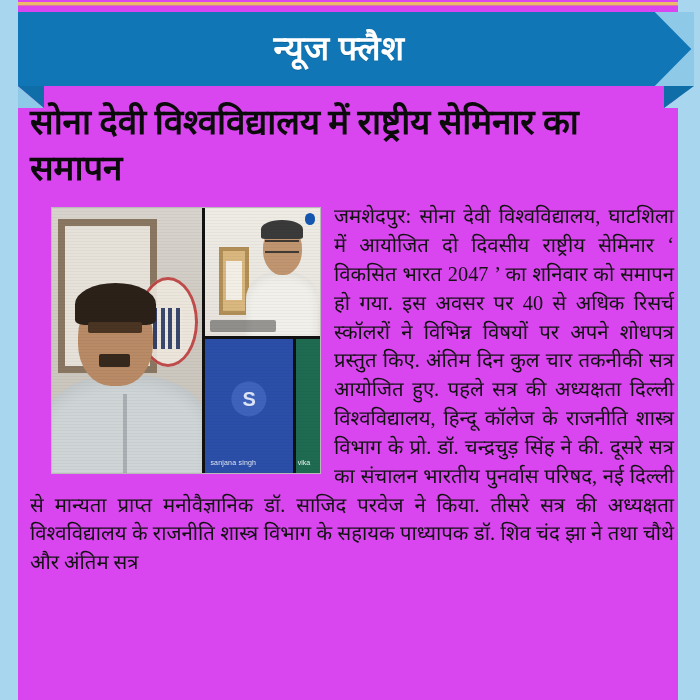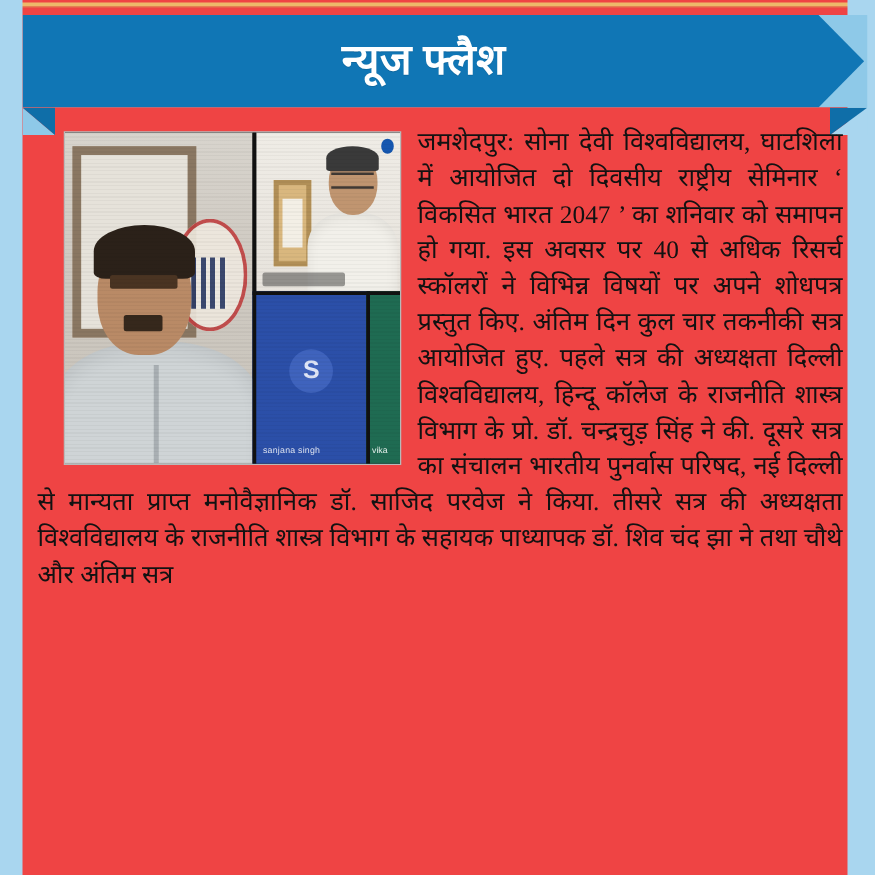--- a/index.html
+++ b/index.html
@@ -11,21 +11,21 @@
     height: 700px;
     background: #ffffff;
     font-family: "Liberation Serif", "DejaVu Serif", serif;
     overflow: hidden;
     position: relative;
   }
 
   #clipping {
     position: absolute;
     inset: 0;
-    background: #ef4444;
+    background: #d946ef;
     overflow: hidden;
   }
 
   
   .top-rule {
     position: absolute;
     left: 12px;
     right: 6px;
     top: 2px;
     height: 3px;
@@ -437,20 +437,21 @@
     <div class="banner-title">न्यूज फ्लैश</div>
   </div>
 
   <div class="fold-left-pale"></div>
   <div class="fold-left"></div>
   <div class="fold-right-pale"></div>
   <div class="fold-right"></div>
 
   <div class="article">
 
+    <h1 class="headline">सोना देवी विश्वविद्यालय में राष्ट्रीय सेमिनार का समापन</h1>
 
     <div class="body-copy clearfix">
 
       <div class="photo">
 
         <div class="tile tile-main">
           <div class="room-door">
             <div class="room-door-inner"></div>
           </div>
           <div class="wall-logo">

